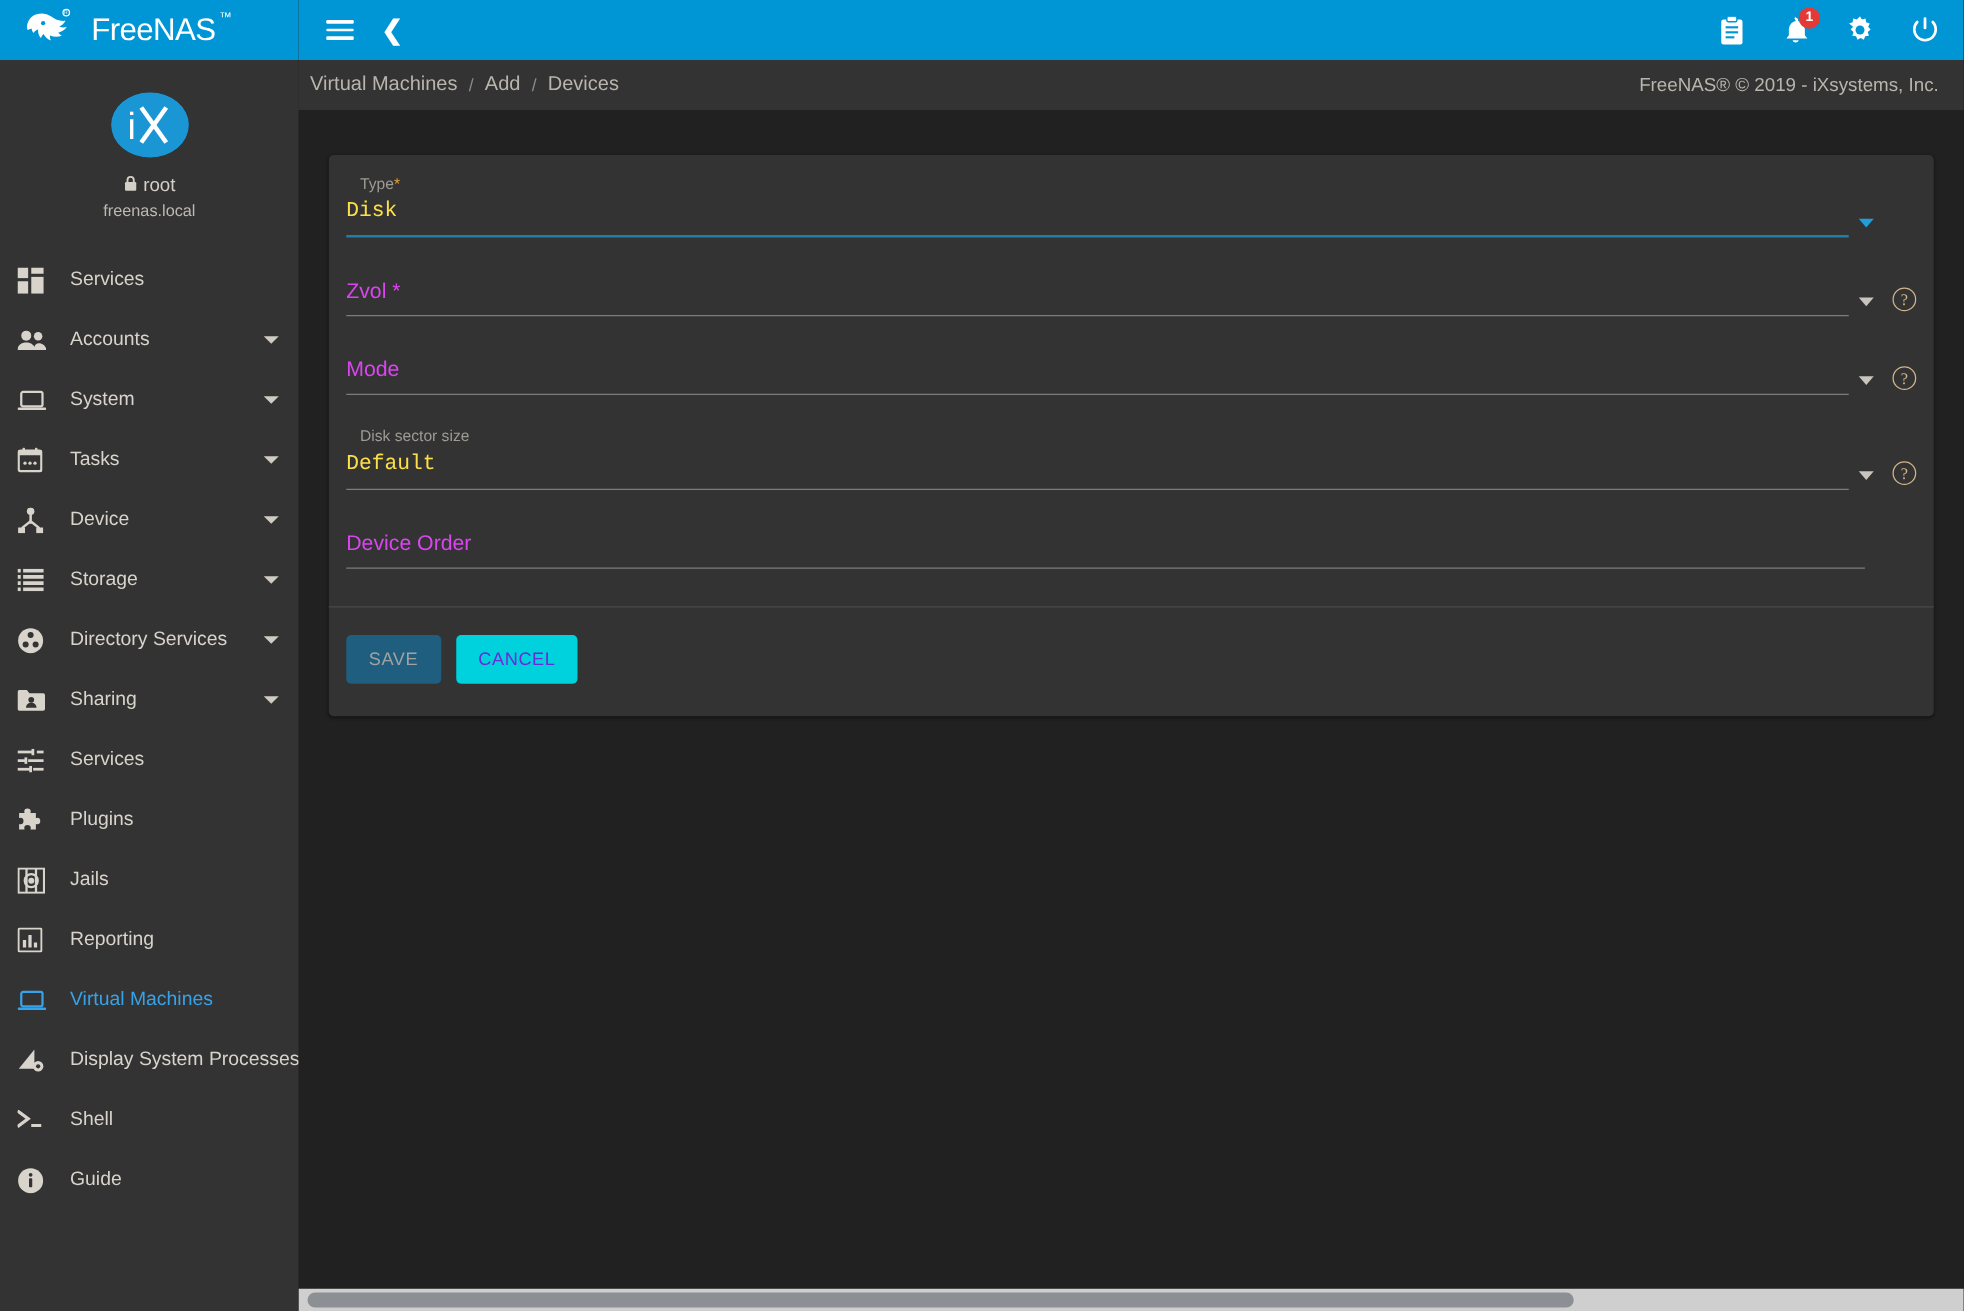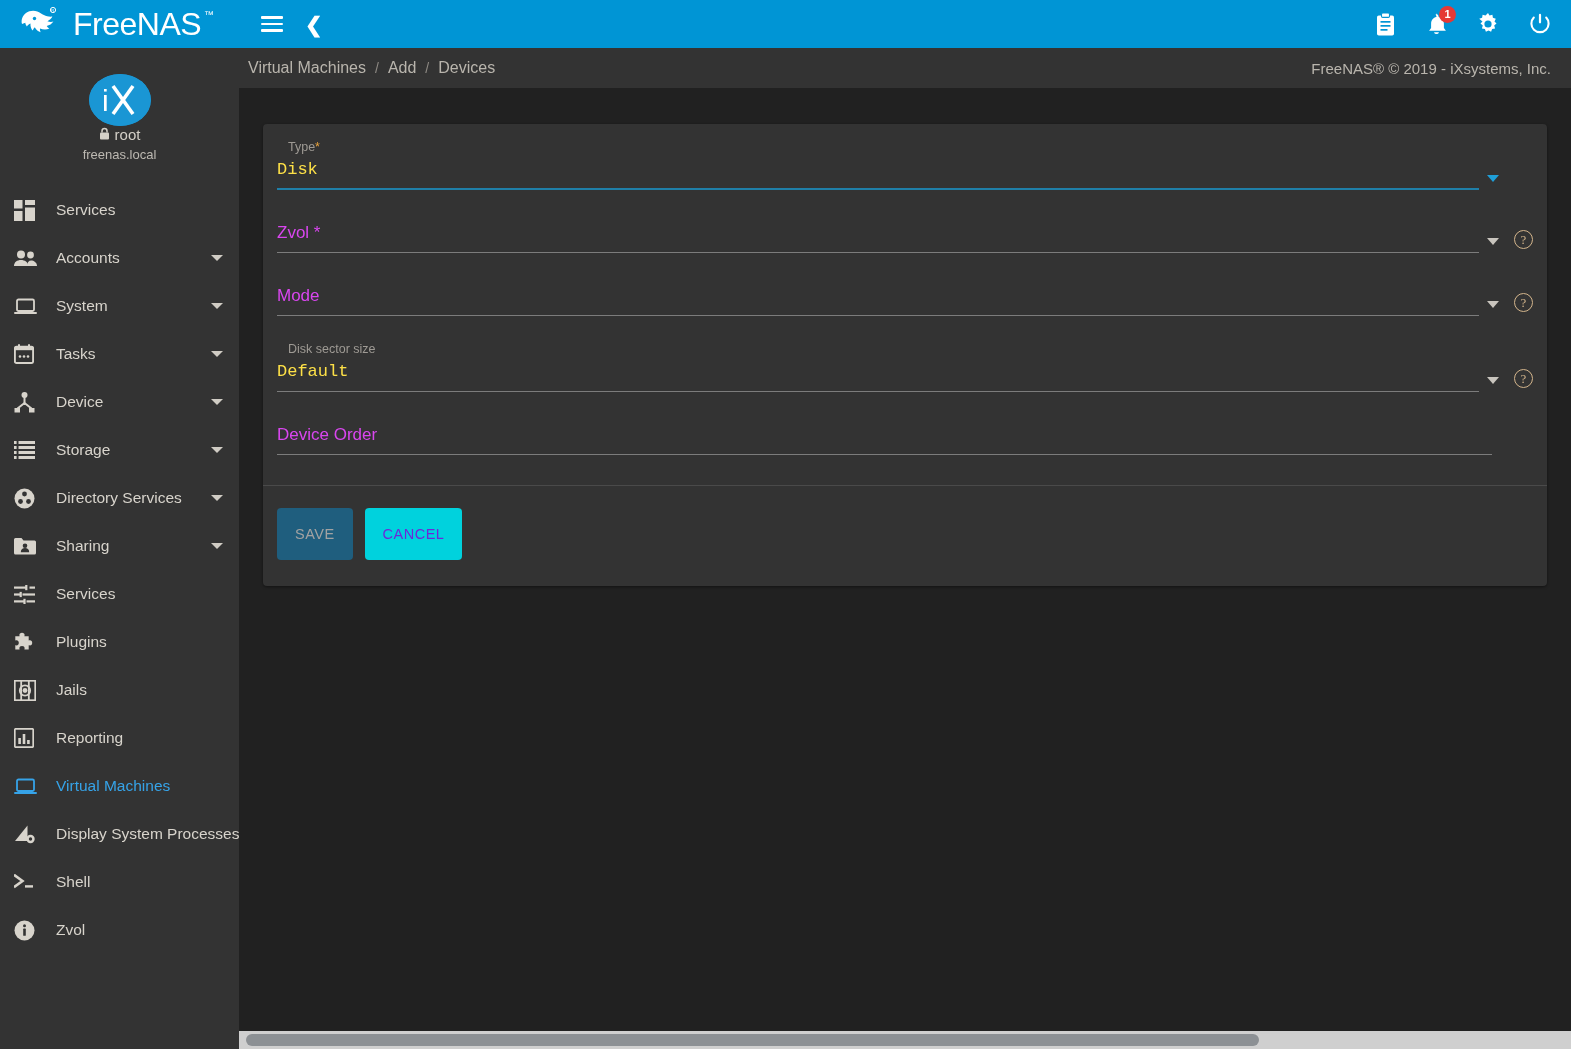--- a/index.html
+++ b/index.html
@@ -19,37 +19,37 @@
     width: 239px; height: 1049px;
     background: #333333;
     overflow: hidden;
   }
   .brand {
     height: 48px; background: #0095d5;
     display: flex; align-items: center; padding-left: 18px;
   }
   .brand-logo { display: flex; align-items: center; gap: 9px; }
   .brand-text {
-    color: #ffffff; font-size: 32px; letter-spacing: -0.5px;
+    color: #ffffff; font-size: 25px; letter-spacing: -0.5px;
     font-weight: 400; position: relative;
   }
   .brand-tm { font-size: 10px; vertical-align: super; }
 
   .user-block {
     padding: 26px 0 18px 0;
     display: flex; flex-direction: column; align-items: center;
   }
   .ix-badge {
     width: 62px; height: 52px; border-radius: 50%;
     background: #1a96d4; display: flex; align-items: center; justify-content: center;
     position: relative; overflow: hidden;
   }
   .ix-badge svg { display: block; }
   .user-row {
-    display: flex; align-items: center; gap: 5px;
+    margin-top: 14px; display: flex; align-items: center; gap: 5px;
     color: #d4d0c8; font-size: 15px;
   }
   .user-host { margin-top: 4px; color: #bdb9b2; font-size: 13px; }
 
   .nav { padding-top: 6px; }
   .nav-item {
     display: flex; align-items: center;
     height: 48px; padding-left: 14px; padding-right: 16px;
     color: #d8d4cc; font-size: 15.5px; cursor: pointer;
     position: relative;
@@ -160,21 +160,21 @@
   .help-spacer { width: 19px; margin: 0 0 4px 9px; }
 
   .field.spaced { margin-bottom: 30px; }
   .field.spaced2 { margin-bottom: 26px; }
 
   .card-divider { height: 1px; background: #4a4a4a; }
   .card-actions { padding: 22px 14px 26px 14px; display: flex; gap: 12px; }
   .btn {
     border: none; border-radius: 4px; cursor: pointer;
     font-size: 14.5px; letter-spacing: 0.5px; font-weight: 500;
-    padding: 0 18px; height: 52px; line-height: 36px;
+    padding: 0 18px; height: 39px; line-height: 36px;
     font-family: "Liberation Sans", sans-serif;
   }
   .btn-save { background: #1f5e7e; color: #a2a2a2; cursor: default; }
   .btn-cancel { background: #00d2dd; color: #6d28d9; }
 
   
   .hscroll {
     position: absolute; left: 239px; bottom: 0;
     width: 1332px; height: 18px; background: #cfcfcf;
   }
@@ -424,21 +424,21 @@
       </div>
 
       <div class="nav-item">
         <span class="nav-icon">
           <svg width="21" height="21" viewBox="0 0 21 21">
               <circle cx="10.5" cy="10.5" r="10" fill="currentColor"></circle>
               <rect x="9.2" y="8.6" width="2.6" height="7.2" rx="0.6" fill="#333333"></rect>
               <circle cx="10.5" cy="5.8" r="1.5" fill="#333333"></circle>
             </svg>
         </span>
-        <span class="nav-label">Zvol</span>
+        <span class="nav-label">Guide</span>
       </div>
 
     </nav>
   </aside>
 
   <header class="topbar">
     <div class="topbar-left">
       <div class="hamburger">
           <i></i>
           <i></i>

